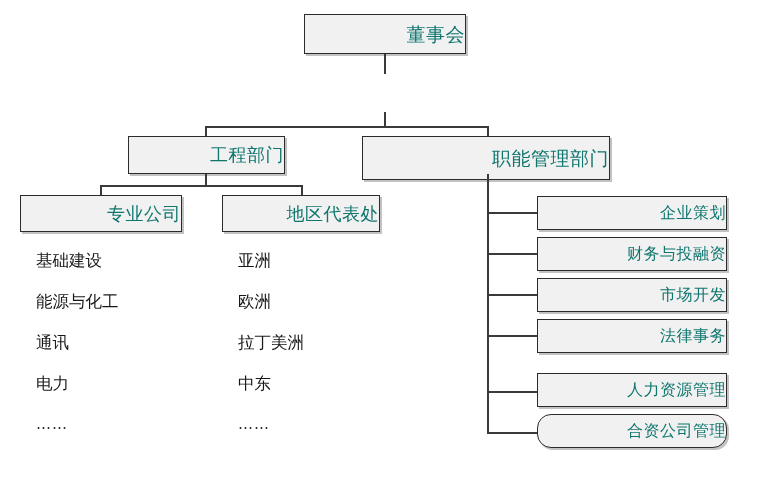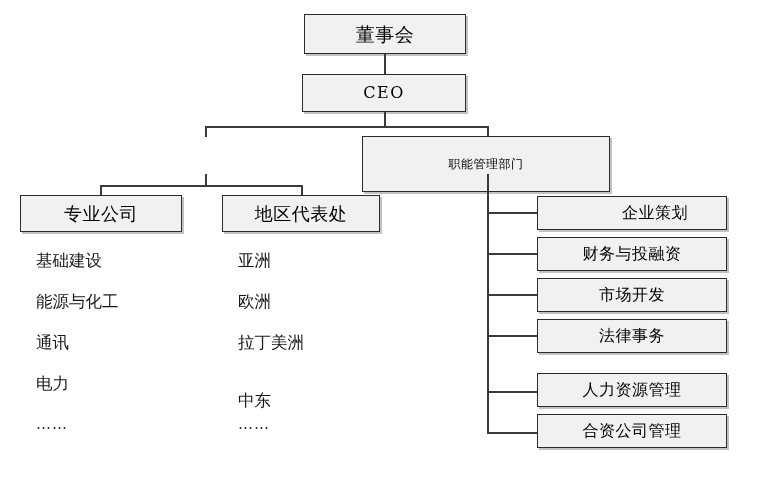--- a/index.html
+++ b/index.html
@@ -22,35 +22,35 @@
 
   
   .node {
     position: absolute;
     box-sizing: border-box;
     background: #f1f1f1;
     border: 1.5px solid #2b2b2b;
     box-shadow: 2px 2px 0 0 rgba(120,120,120,0.45);
     display: flex;
     align-items: center;
-    justify-content: center;
-    color: #000000;
+    justify-content: flex-end;
+    color: #0f766e;
     letter-spacing: 0.5px;
     white-space: nowrap;
   }
   .node .lbl {
     display: block;
     line-height: 1;
   }
 
   .n-board   { left: 304px; top: 14px;  width: 162px; height: 40px; font-size: 19px; }
   .n-ceo     { left: 302px; top: 74px;  width: 164px; height: 38px; font-size: 16px;
                font-family: "DejaVu Serif", "Liberation Serif", serif; letter-spacing: 1.5px; }
   .n-eng     { left: 128px; top: 136px; width: 157px; height: 38px; font-size: 18px; }
-  .n-func    { left: 362px; top: 136px; width: 248px; height: 56px; font-size: 12px; }
+  .n-func    { left: 362px; top: 136px; width: 248px; height: 44px; font-size: 19px; }
   .n-spec    { left: 20px;  top: 195px; width: 162px; height: 37px; font-size: 18px; }
   .n-reg     { left: 222px; top: 195px; width: 158px; height: 37px; font-size: 18px; }
 
   .n-fn {
     left: 537px;
     width: 190px;
     height: 34px;
     font-size: 16px;
   }
 
@@ -82,29 +82,29 @@
 <body>
 
 <div id="chart">
 
   <div class="node n-board">
     <span class="lbl">董事会</span>
   </div>
 
   <div class="ln v" style="left:384px; top:54px; height:20px;"></div>
 
-  <div class="node n-ceo">
-    <span class="lbl">CEO</span>
-  </div>
 
   <div class="ln v" style="left:384px; top:112px; height:15px;"></div>
   <div class="ln h" style="left:205px; top:126px; width:283px;"></div>
   <div class="ln v" style="left:205px; top:126px; height:11px;"></div>
   <div class="ln v" style="left:487px; top:126px; height:11px;"></div>
 
+  <div class="node n-eng">
+    <span class="lbl">工程部门</span>
+  </div>
 
   <div class="node n-func">
     <span class="lbl">职能管理部门</span>
   </div>
 
   <div class="ln v" style="left:205px; top:174px; height:11px;"></div>
   <div class="ln h" style="left:100px; top:185px; width:202px;"></div>
   <div class="ln v" style="left:100px; top:185px; height:11px;"></div>
   <div class="ln v" style="left:301px; top:185px; height:11px;"></div>
 
@@ -120,21 +120,21 @@
     <span class="item" style="top:41px;">能源与化工</span>
     <span class="item" style="top:82px;">通讯</span>
     <span class="item" style="top:123px;">电力</span>
     <span class="item ellipsis" style="top:164px;">……</span>
   </div>
 
   <div class="list list-b">
     <span class="item" style="top:0px;">亚洲</span>
     <span class="item" style="top:41px;">欧洲</span>
     <span class="item" style="top:82px;">拉丁美洲</span>
-    <span class="item" style="top:123px;margin-top:17px;">中东</span>
+    <span class="item" style="top:123px;">中东</span>
     <span class="item ellipsis" style="top:164px;">……</span>
   </div>
 
   <div class="ln v" style="left:487px; top:174px; height:259px;"></div>
 
   <div class="ln h" style="left:487px; top:212px; width:51px;"></div>
   <div class="ln h" style="left:487px; top:253px; width:51px;"></div>
   <div class="ln h" style="left:487px; top:294px; width:51px;"></div>
   <div class="ln h" style="left:487px; top:335px; width:51px;"></div>
   <div class="ln h" style="left:487px; top:391px; width:51px;"></div>
@@ -148,17 +148,17 @@
   </div>
   <div class="node n-fn" style="top:319px;">
     <span class="lbl">法律事务</span>
   </div>
   <div class="node n-fn" style="top:278px;">
     <span class="lbl">市场开发</span>
   </div>
   <div class="node n-fn" style="top:373px;">
     <span class="lbl">人力资源管理</span>
   </div>
-  <div class="node n-fn" style="top:414px;">
+  <div class="node n-fn" style="top:414px;border-radius:14px;">
     <span class="lbl">合资公司管理</span>
   </div>
 
 </div>
 
 </body></html>

